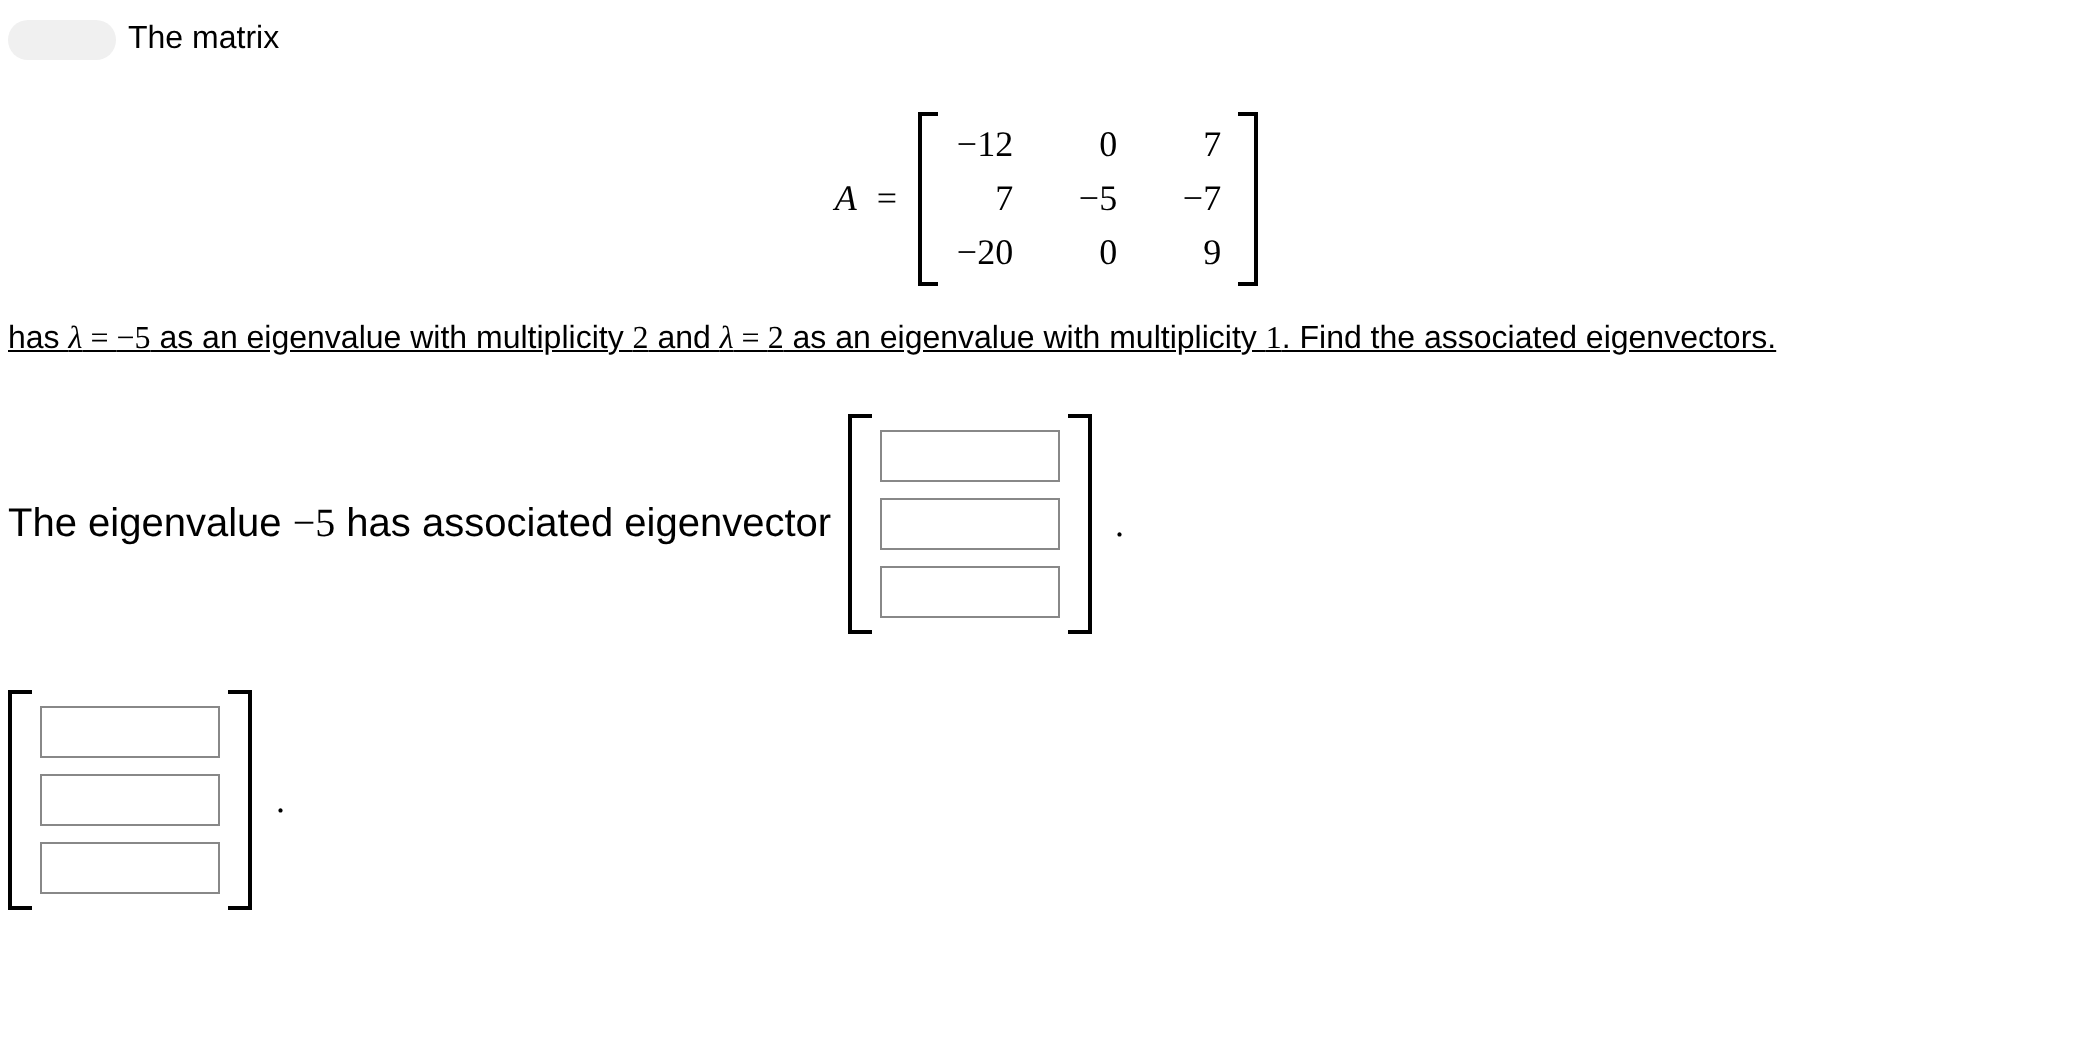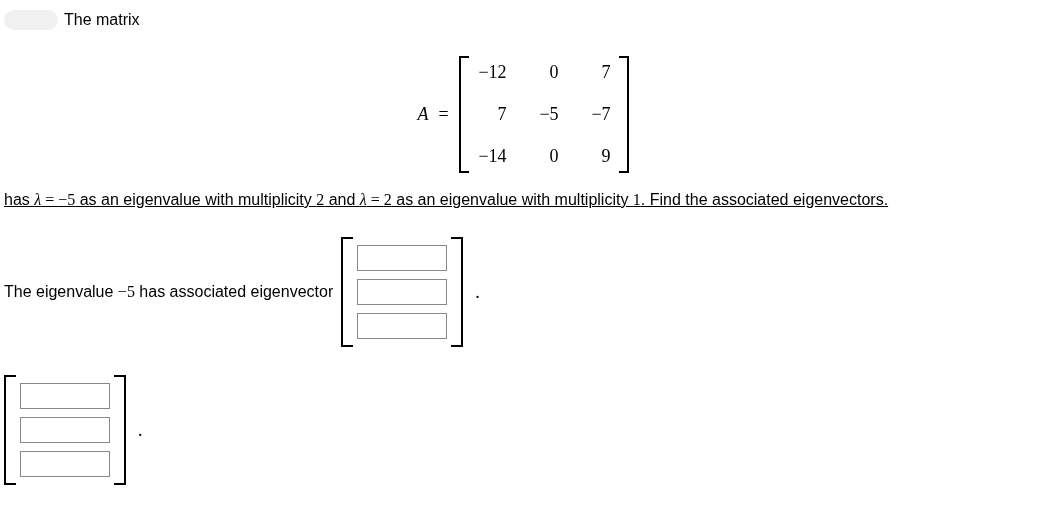--- a/index.html
+++ b/index.html
@@ -65,21 +65,21 @@
     .bracket-left::before { top: 0; left: 0; }
     .bracket-left::after { bottom: 0; left: 0; }
     .bracket-right {
       border-right: 2px solid #000;
     }
     .bracket-right::before { top: 0; right: 0; }
     .bracket-right::after { bottom: 0; right: 0; }
     .matrix-cells {
       display: grid;
       grid-template-columns: repeat(3, auto);
-      gap: 21px 22px;
+      gap: 6px 22px;
       padding: 6px 10px;
       text-align: center;
     }
     .matrix-cells span {
       min-width: 30px;
       text-align: right;
     }
     .sentence {
       font-family: Arial, sans-serif;
       font-size: 16px;
@@ -93,21 +93,21 @@
     .mathnum {
       font-family: 'Times New Roman', serif;
     }
     .answer-row {
       display: flex;
       align-items: center;
       gap: 8px;
       margin-bottom: 28px;
     }
     .answer-label {
-      font-size: 16px;
+      font-size: 20px;
     }
     .vector-bracket {
       display: flex;
       align-items: stretch;
     }
     .vector-cells {
       display: flex;
       flex-direction: column;
       gap: 8px;
       padding: 8px 6px;
@@ -162,21 +162,21 @@
     <span>=</span>
     <div class="matrix-bracket">
       <div class="bracket-left"></div>
       <div class="matrix-cells">
         <span>−12</span>
         <span>0</span>
         <span>7</span>
         <span>7</span>
         <span>−5</span>
         <span>−7</span>
-        <span>−14</span>
+        <span>−20</span>
         <span>0</span>
         <span>9</span>
       </div>
       <div class="bracket-right"></div>
     </div>
   </div>
 </div>
 
 <div class="sentence">
   <span>has </span><span class="mathvar">λ</span><span class="mathnum"> = </span><span class="mathnum">−5</span><span> as an eigenvalue with multiplicity </span><span class="mathnum">2</span><span> and </span><span class="mathvar">λ</span><span class="mathnum"> = </span><span class="mathnum">2</span><span> as an eigenvalue with multiplicity </span><span class="mathnum">1</span><span>. Find the associated eigenvectors.</span>

